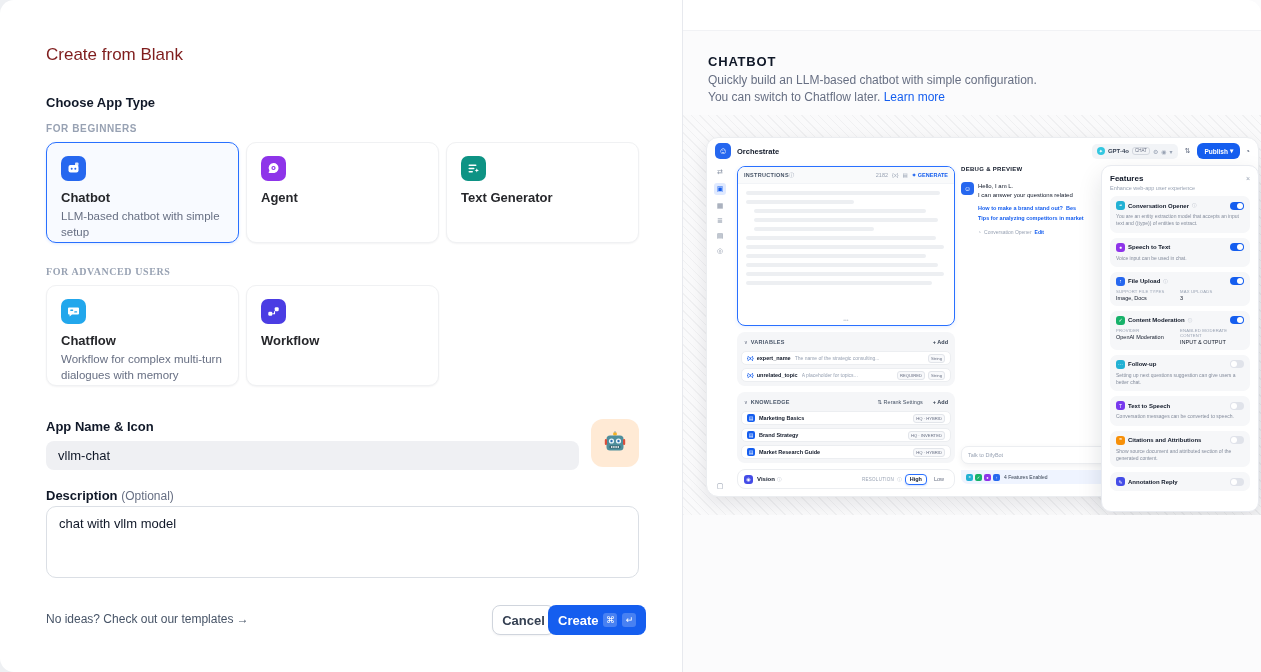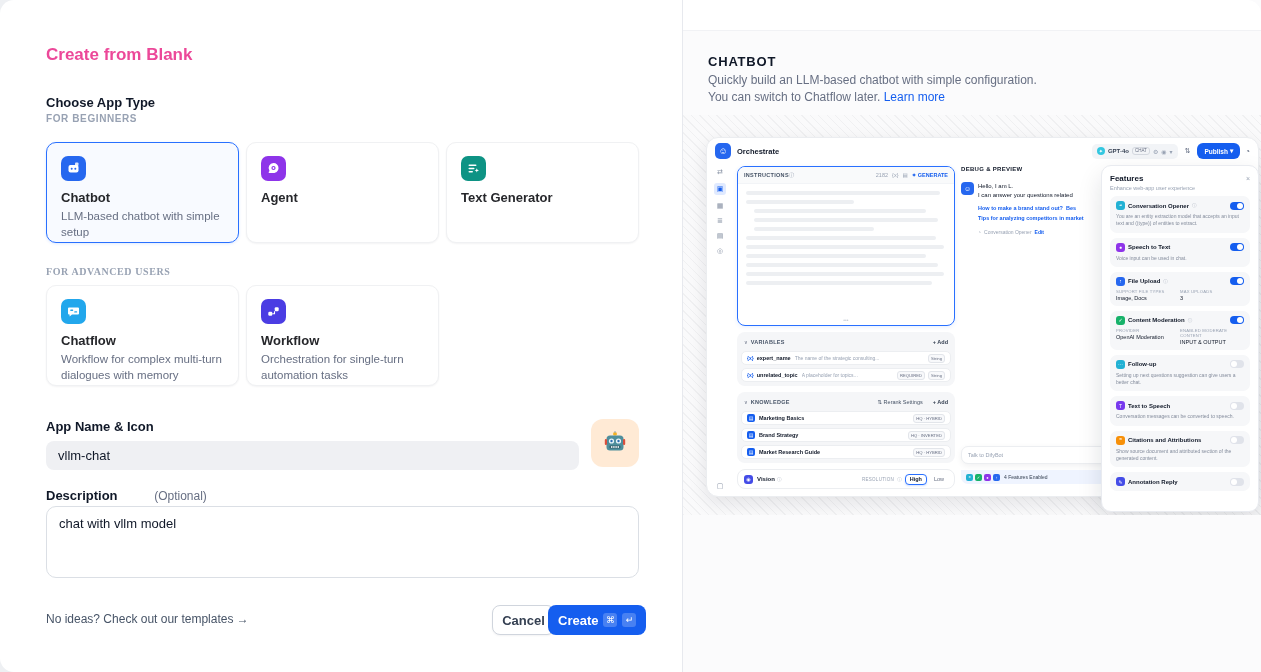--- a/index.html
+++ b/index.html
@@ -1,39 +1,39 @@
 <!DOCTYPE html>
 <html><head>
 <meta charset="utf-8">
 <style>
   * { margin:0; padding:0; box-sizing:border-box; }
   html,body { width:1261px; height:672px; overflow:hidden; background:#eef0f3; }
   body { font-family:"Liberation Sans", sans-serif; color:#101828; position:relative; }
 
   
   .left-pane { position:absolute; left:0; top:0; width:682px; height:672px; background:#fff; border-radius:14px 0 0 14px; }
-  .lp-title { position:absolute; left:46px; top:45px; font-size:17px; font-weight:bold; color:#ec4899; }
+  .lp-title { position:absolute; left:46px; top:45px; font-size:17px; font-weight:normal; color:#7f1d1d; }
   .lp-choose { position:absolute; left:46px; top:95px; font-size:13px; font-weight:bold; color:#101828; }
   .lp-group { position:absolute; left:46px; font-size:10px; font-weight:bold; letter-spacing:.6px; color:#98a2b3; }
-  .g1 { top:113px; } .g2 { top:266px;font-family:Liberation Serif, serif; }
+  .g1 { top:123px; } .g2 { top:266px;font-family:Liberation Serif, serif; }
   .cards { position:absolute; left:46px; display:flex; gap:7px; }
   .row1 { top:142px; } .row2 { top:285px; }
   .card { width:193px; height:101px; background:#fff; border:1px solid #f0f1f3; border-radius:10px; padding:13px 14px; box-shadow:0 1px 2px rgba(16,24,40,.05); cursor:pointer; }
   .card.selected { border:1.5px solid #2970ff; background:#f8faff; box-shadow:0 1px 3px rgba(41,112,255,.15); }
   .card-icon { width:25px; height:25px; border-radius:7px; display:flex; align-items:center; justify-content:center; margin-bottom:9px; }
   .ci-chatbot { background:#2667ef; } .ci-agent { background:#8e34e9; } .ci-textgen { background:#0e9384; }
   .ci-chatflow { background:#22a7ec; } .ci-workflow { background:#4b3de3; }
   .card-name { font-size:13px; font-weight:bold; color:#26272b; margin-bottom:4px; }
   .card-desc { font-size:11.5px; color:#676f83; line-height:1.35; }
 
   .lp-appname-label { position:absolute; left:46px; top:419px; font-size:13px; font-weight:bold; }
   .lp-input { position:absolute; left:46px; top:441px; width:533px; height:29px; background:#eff0f3; border:none; border-radius:8px; padding:0 12px; font-size:13px; color:#101828; font-family:"Liberation Sans", sans-serif; }
   .lp-apptile { position:absolute; left:591px; top:419px; width:48px; height:48px; background:#ffead5; border-radius:12px; display:flex; align-items:center; justify-content:center; cursor:pointer; }
   .lp-desc-label { position:absolute; left:46px; top:488px; font-size:13px; font-weight:bold; }
-  .lp-desc-opt { font-weight:normal; font-size:12px; color:#676f83;margin-left:33px; }
+  .lp-desc-opt { font-weight:normal; font-size:12px; color:#676f83; }
   .lp-textarea { position:absolute; left:46px; top:506px; width:593px; height:72px; border:1px solid #dbdfe5; border-radius:10px; padding:9px 12px; font-size:13px; color:#101828; font-family:"Liberation Sans", sans-serif; resize:none; background:#fff; }
   .lp-footer-hint { position:absolute; left:46px; top:612px; font-size:12px; color:#475467; cursor:pointer; }
   .btn-cancel { position:absolute; left:492px; top:605px; width:63px; height:30px; background:#fff; border:1px solid #d0d5dd; border-radius:8px; font-size:13px; font-weight:bold; color:#354052; display:flex; align-items:center; justify-content:center; cursor:pointer; box-shadow:0 1px 2px rgba(16,24,40,.05); }
   .btn-create { position:absolute; left:548px; top:605px; height:30px; padding:0 10px; background:#155eef; border:none; border-radius:8px; font-size:13px; font-weight:bold; color:#fff; display:flex; align-items:center; gap:5px; justify-content:center; cursor:pointer; }
   .kbd { display:inline-flex; align-items:center; justify-content:center; min-width:14px; height:14px; background:rgba(255,255,255,.22); border-radius:3px; font-size:9px; font-weight:normal; padding:0 2px; }
 
   
   .right-pane { position:absolute; left:682px; top:0; width:579px; height:672px; background:#fbfbfc; border-left:1px solid #e7e9ee; }
   .rp-topstrip { position:absolute; left:0; top:0; right:0; height:31px; background:#fff; border-bottom:1px solid #f1f2f5; border-radius:0 14px 0 0; }
   .rp-heading { position:absolute; left:25px; top:54px; font-size:13px; font-weight:bold; letter-spacing:.8px; color:#101828; }
@@ -199,21 +199,20 @@
     </div>
     <div class="card">
       <div class="card-icon ci-workflow">
         <svg width="13" height="13" viewBox="0 0 13 13">
             <rect x="1.3" y="6.8" width="4" height="4" rx="1.2" fill="#fff"></rect>
             <rect x="7.7" y="2.2" width="4" height="4" rx="1.2" fill="#fff"></rect>
             <path d="M5.3 8.8h2.2V6.2h0" stroke="#fff" stroke-width="1.1" fill="none"></path>
           </svg>
       </div>
       <div class="card-name">Workflow</div>
-      <div class="card-desc">Orchestration for single-turn automation tasks</div>
     </div>
   </div>
 
   <div class="lp-appname-label">App Name &amp; Icon</div>
   <input class="lp-input" value="vllm-chat" style="">
   <div class="lp-apptile">
     <span>
       <svg width="26" height="26" viewBox="0 0 26 26">
           <rect x="11.2" y="2.2" width="3.6" height="3.2" rx="1.2" fill="#f5b120"></rect>
           <rect x="12.5" y="1" width="1" height="2" fill="#9aa4ad"></rect>

